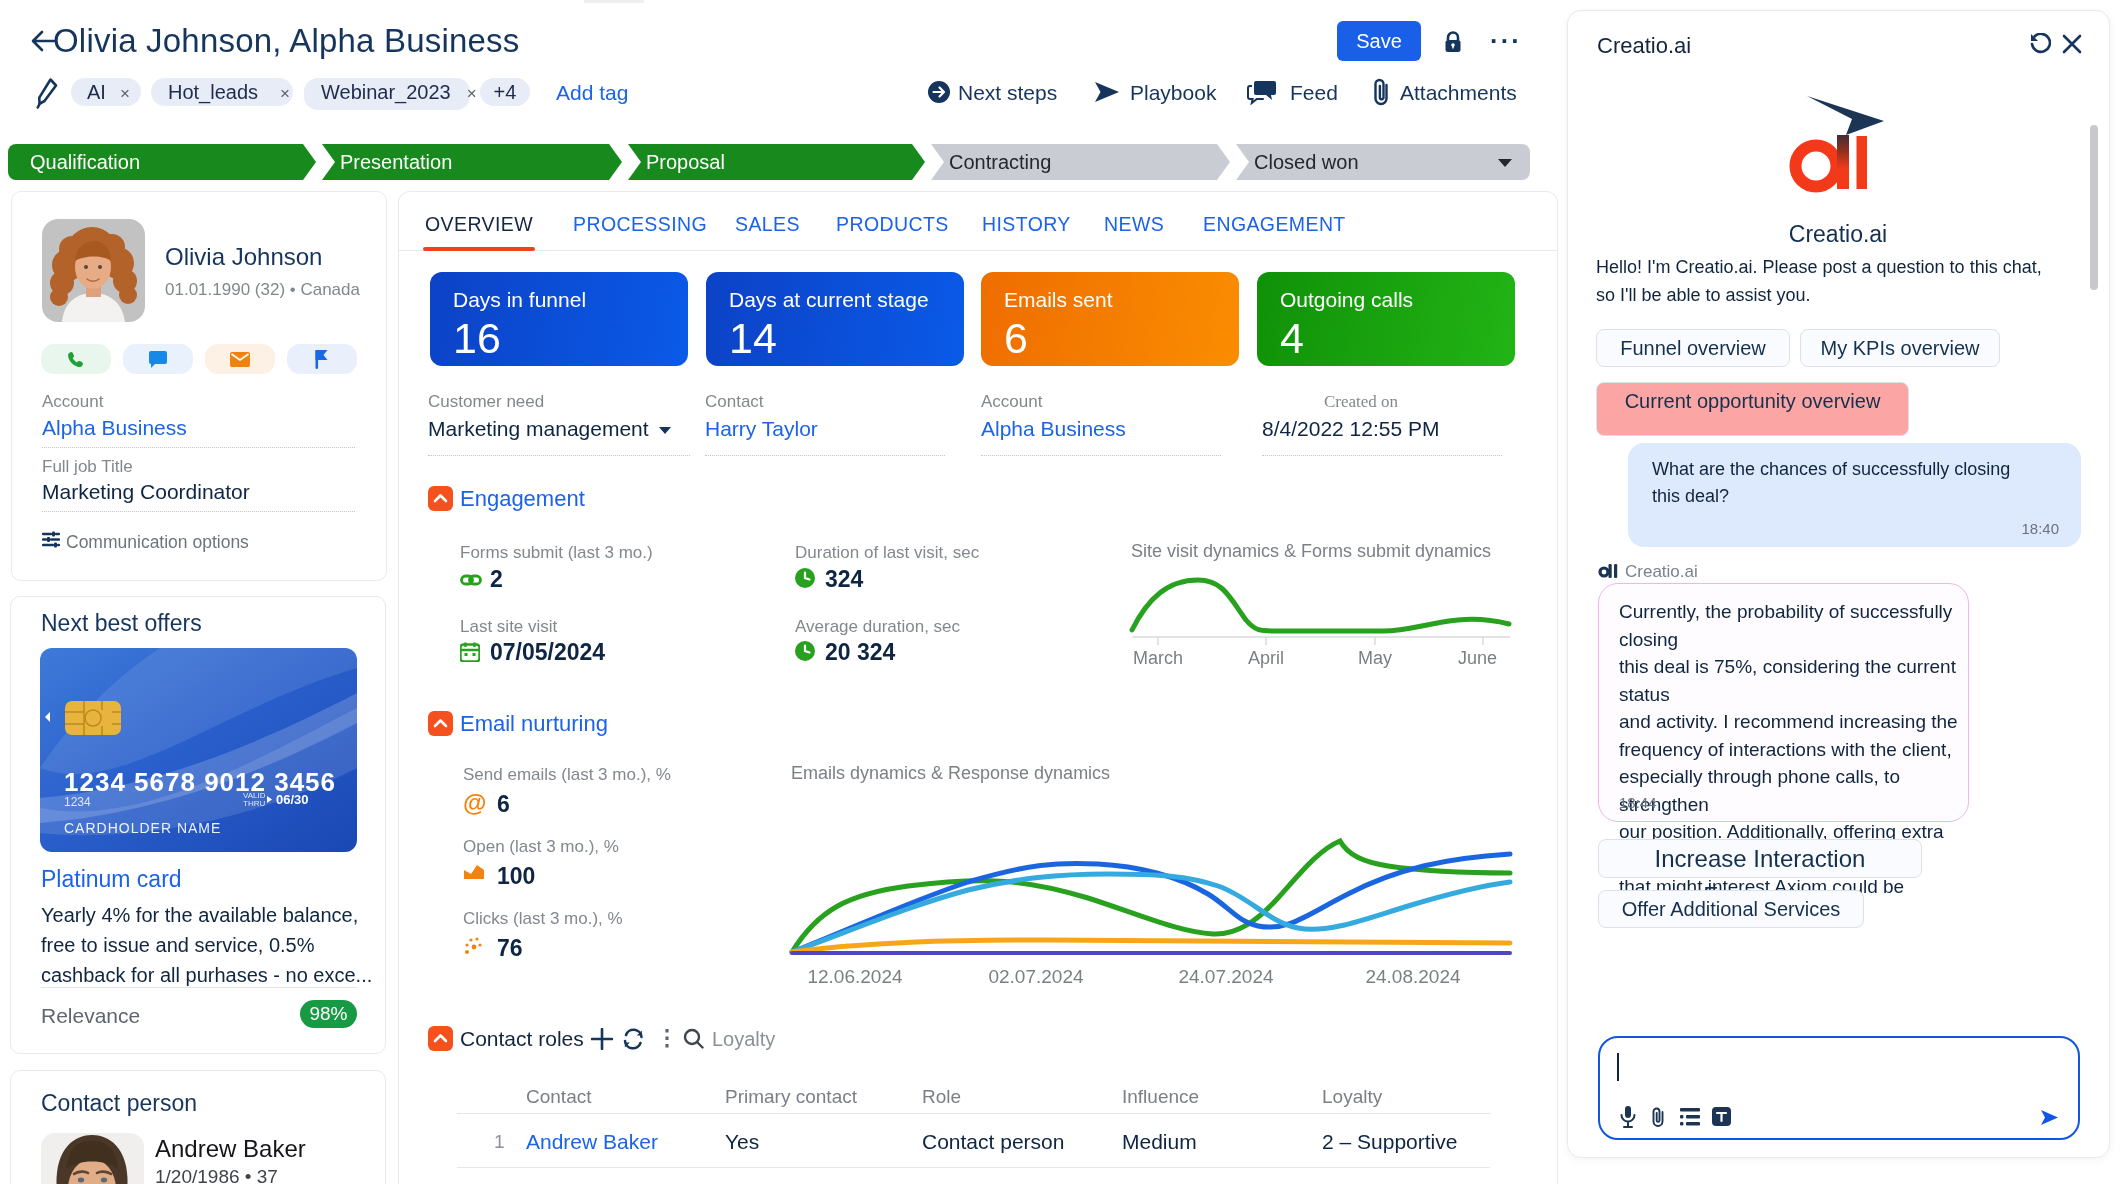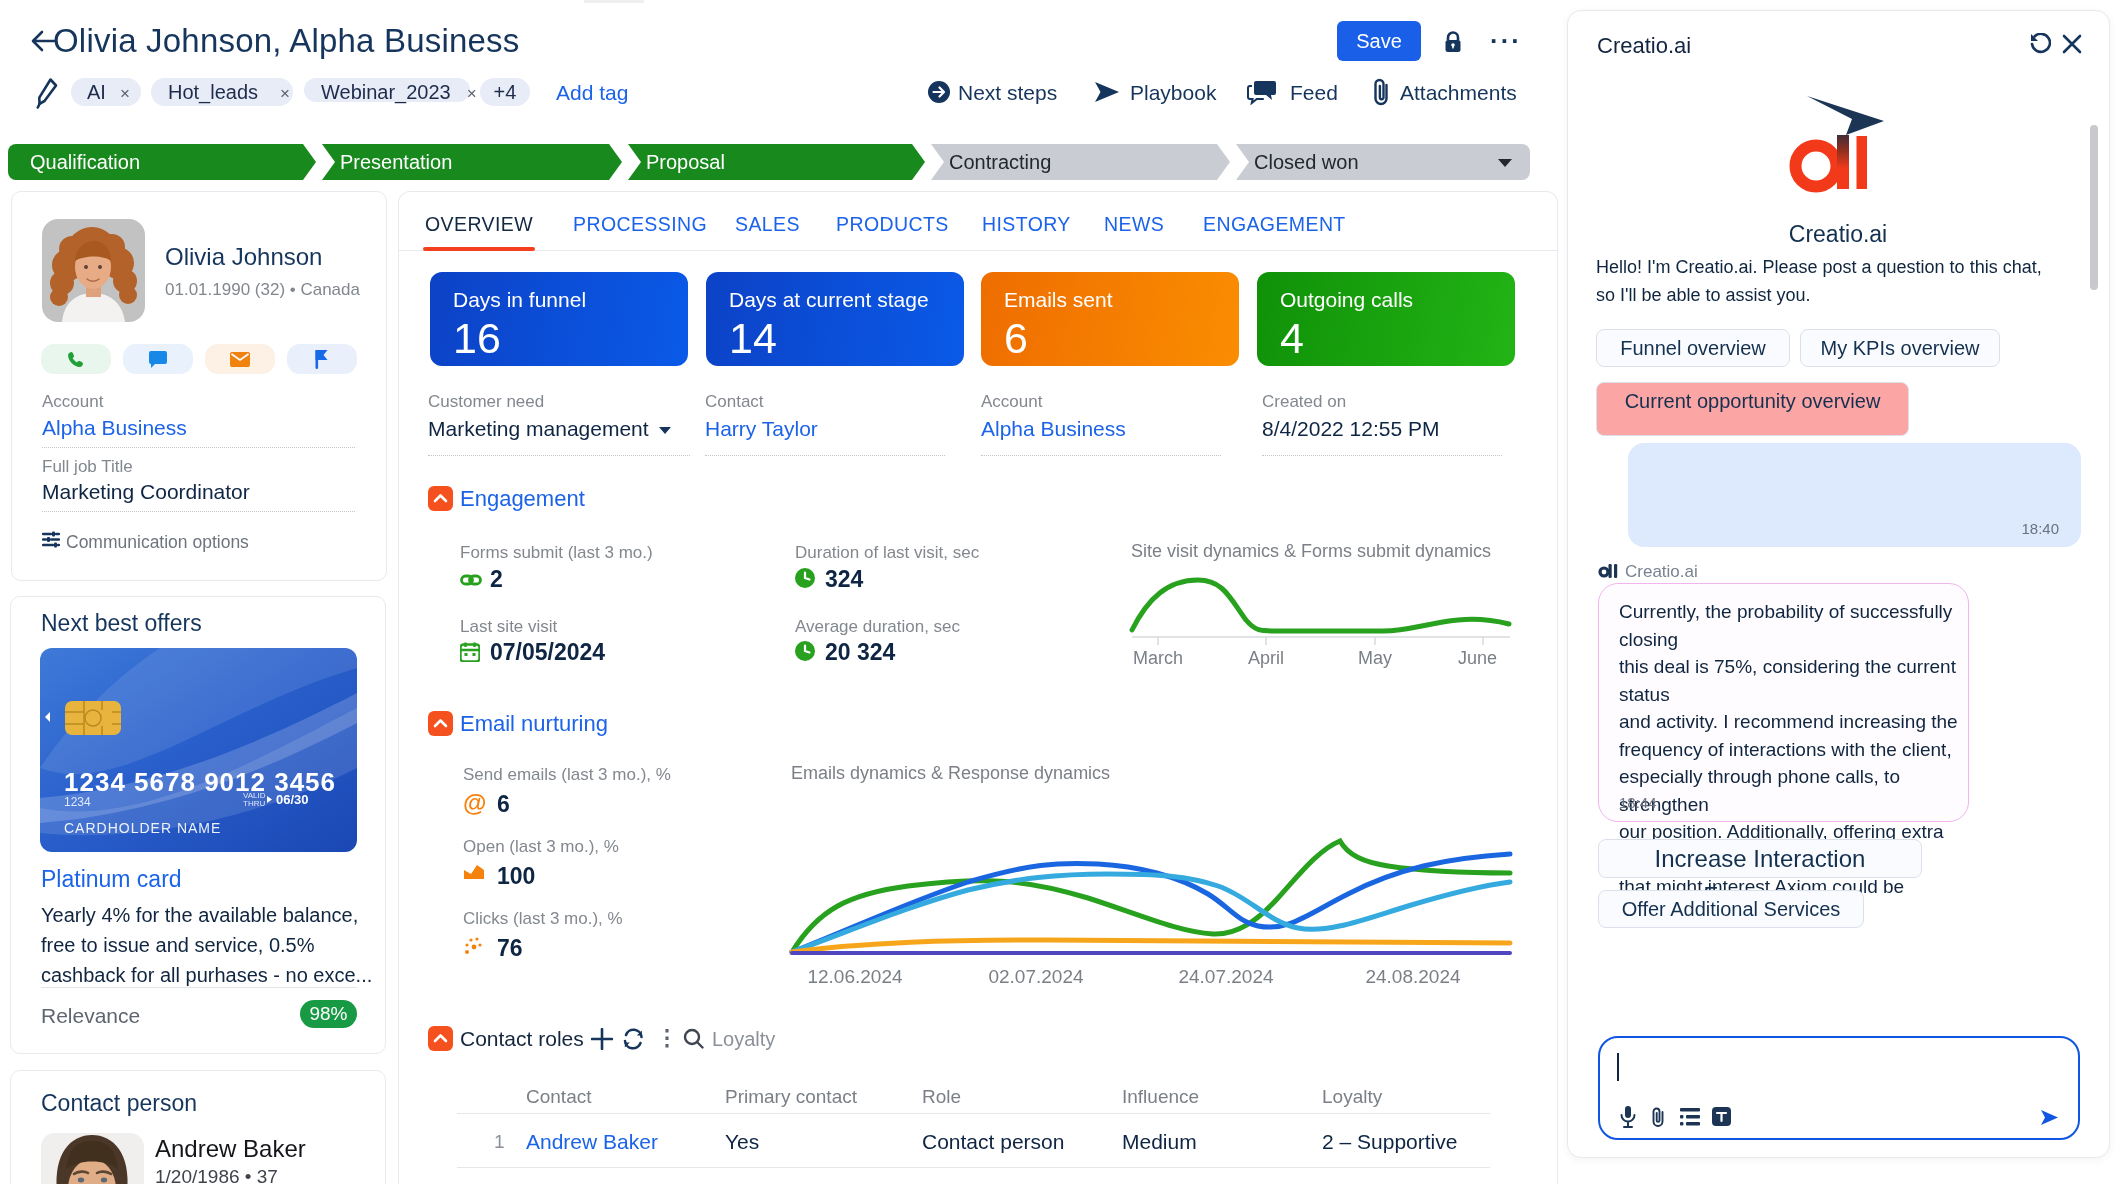--- a/index.html
+++ b/index.html
@@ -30,21 +30,21 @@
   <rect x="9.2" y="14" width="1.6" height="3.4" fill="#fff"></rect>
 </svg>
 <div class="abs navy" style="left:1490px;top:26px;font-size:26px;letter-spacing:2px;font-weight:bold;">···</div>
 
 <svg class="abs" style="left:36px;top:77px;" width="22" height="32" viewBox="0 0 22 32">
   <path d="M14.5 2.5 L20 8.5 L8.5 24 L3.5 26.8 L3.3 20.6 Z" fill="none" stroke="#16355c" stroke-width="2.6" stroke-linejoin="round"></path>
   <path d="M3.5 27 L1.8 30.5" stroke="#16355c" stroke-width="2.6" stroke-linecap="round"></path>
 </svg>
 <div class="abs" style="left:71px;top:78px;width:70px;height:28px;background:#e7ecf7;border-radius:14px;font-size:20px;color:#1e2c4c;line-height:28px;"><span style="margin-left:16px;">AI</span><span style="color:#5b6370;font-size:17px;margin-left:14px;">×</span></div>
 <div class="abs" style="left:151px;top:78px;width:142px;height:28px;background:#e7ecf7;border-radius:14px;font-size:20px;color:#1e2c4c;line-height:28px;"><span style="margin-left:17px;">Hot_leads</span><span style="color:#5b6370;font-size:17px;margin-left:22px;">×</span></div>
-<div class="abs" style="left:304px;top:78px;width:166px;height:24px;background:#e7ecf7;border-radius:14px;font-size:20px;color:#1e2c4c;line-height:28px;"><span style="margin-left:17px;">Webinar_2023</span><span style="color:#5b6370;font-size:17px;margin-left:16px;">×</span></div>
+<div class="abs" style="left:304px;top:78px;width:166px;height:32px;background:#e7ecf7;border-radius:14px;font-size:20px;color:#1e2c4c;line-height:28px;"><span style="margin-left:17px;">Webinar_2023</span><span style="color:#5b6370;font-size:17px;margin-left:16px;">×</span></div>
 <div class="abs" style="left:480px;top:78px;width:50px;height:28px;background:#e7ecf7;border-radius:14px;font-size:20px;color:#1e2c4c;line-height:28px;text-align:center;">+4</div>
 <div class="abs blue" style="left:556px;top:81px;font-size:21px;">Add tag</div>
 
 <svg class="abs" style="left:927px;top:80px;" width="24" height="24" viewBox="0 0 24 24">
   <circle cx="12" cy="12" r="11" fill="#16355c"></circle>
   <path d="M6.5 12 L16.5 12 M12.5 7.5 L17 12 L12.5 16.5" stroke="#fff" stroke-width="2.2" fill="none" stroke-linecap="round" stroke-linejoin="round"></path>
 </svg>
 <div class="abs navy" style="left:958px;top:81px;font-size:21px;">Next steps</div>
 <svg class="abs" style="left:1094px;top:81px;" width="26" height="22" viewBox="0 0 26 22">
   <path d="M1 1 L25 11 L1 21 L6.5 11 Z" fill="#16355c"></path>
@@ -221,21 +221,21 @@
 <svg class="abs" style="left:658px;top:426px;" width="14" height="9" viewBox="0 0 14 9">
     <path d="M1 1 L7 8 L13 1 Z" fill="#16355c"></path>
   </svg>
 <div class="dot-sep" style="left:428px;top:455px;width:262px;"></div>
 <div class="lbl" style="left:705px;top:392px;">Contact</div>
 <div class="abs blue" style="left:705px;top:417px;font-size:21px;">Harry Taylor</div>
 <div class="dot-sep" style="left:705px;top:455px;width:240px;"></div>
 <div class="lbl" style="left:981px;top:392px;">Account</div>
 <div class="abs blue" style="left:981px;top:417px;font-size:21px;">Alpha Business</div>
 <div class="dot-sep" style="left:981px;top:455px;width:240px;"></div>
-<div class="lbl" style="left:1262px;top:392px;">Created on</div>
+<div class="lbl" style="left:1324px;top:392px;font-family:Liberation Serif, serif;">Created on</div>
 <div class="val" style="left:1262px;top:417px;font-size:21px;">8/4/2022 12:55 PM</div>
 <div class="dot-sep" style="left:1262px;top:455px;width:240px;"></div>
 
 <svg class="abs" style="left:428px;top:486px;" width="25" height="25" viewBox="0 0 25 25">
   <rect width="25" height="25" rx="6" fill="#f4511e"></rect>
   <path d="M7 15 L12.5 9.5 L18 15" stroke="#fff" stroke-width="2.6" fill="none" stroke-linecap="round" stroke-linejoin="round"></path>
 </svg>
 <div class="abs blue" style="left:460px;top:486px;font-size:22px;">Engagement</div>
 <div class="lbl" style="left:460px;top:543px;">Forms submit (last 3 mo.)</div>
 <svg class="abs" style="left:460px;top:571px;" width="22" height="18" viewBox="0 0 22 18">
@@ -374,20 +374,21 @@
   <circle cx="30" cy="76" r="20.5" stroke="#f23a1b" stroke-width="12" fill="none"></circle>
   <rect x="51" y="45" width="12" height="54" fill="url(#stemg)"></rect>
   <rect x="70.5" y="46" width="10.5" height="53" fill="#f23a1b"></rect>
 </svg>
 <div class="abs" style="left:1697px;top:221px;width:282px;text-align:center;font-size:23px;color:#13304f;">Creatio.ai</div>
 <div class="abs" style="left:1596px;top:253px;font-size:18px;line-height:28px;color:#10253f;">Hello! I'm Creatio.ai. Please post a question to this chat,<br>so I'll be able to assist you.</div>
 <div class="abs" style="left:1596px;top:329px;width:194px;height:38px;background:#fafbfe;border:1px solid #dbe0ea;border-radius:8px;font-size:20px;color:#14304f;text-align:center;line-height:36px;">Funnel overview</div>
 <div class="abs" style="left:1800px;top:329px;width:200px;height:38px;background:#fafbfe;border:1px solid #dbe0ea;border-radius:8px;font-size:20px;color:#14304f;text-align:center;line-height:36px;">My KPIs overview</div>
 <div class="abs" style="left:1596px;top:382px;width:313px;height:54px;background:#fca5a5;border:1px solid #dbe0ea;border-radius:8px;font-size:20px;color:#14304f;text-align:center;line-height:36px;">Current opportunity overview</div>
 <div class="abs" style="left:1628px;top:443px;width:453px;height:104px;background:#dde9fc;border-radius:16px;">
+  <div style="margin:13px 0 0 24px;font-size:18px;line-height:27px;color:#10253f;">What are the chances of successfully closing<br>this deal?</div>
   <div style="position:absolute;right:22px;bottom:10px;font-size:15px;color:#6b7280;">18:40</div>
 </div>
 <svg class="abs" style="left:1598px;top:562px;" width="20" height="16" viewBox="0 0 20 16">
   <circle cx="6" cy="10" r="4" stroke="#1c3554" stroke-width="3.2" fill="none"></circle>
   <rect x="10.5" y="2" width="3.2" height="14" rx="1.2" fill="#1c3554"></rect>
   <rect x="16" y="2" width="3.2" height="14" rx="1.2" fill="#1c3554"></rect>
 </svg>
 <div class="abs" style="left:1625px;top:562px;font-size:17px;color:#7a828e;">Creatio.ai</div>
 <div class="abs" style="left:1598px;top:583px;width:371px;height:239px;background:#fefcfe;border:1.5px solid #f0b5ee;border-radius:20px;">
   <div style="margin:14px 0 0 20px;font-size:19px;line-height:27.5px;color:#10253f;">Currently, the probability of successfully closing<br>this deal is 75%, considering the current status<br>and activity. I recommend increasing the<br>frequency of interactions with the client,<br>especially through phone calls, to strengthen<br>our position. Additionally, offering extra services<br>that might interest Axiom could be beneficial.</div>

